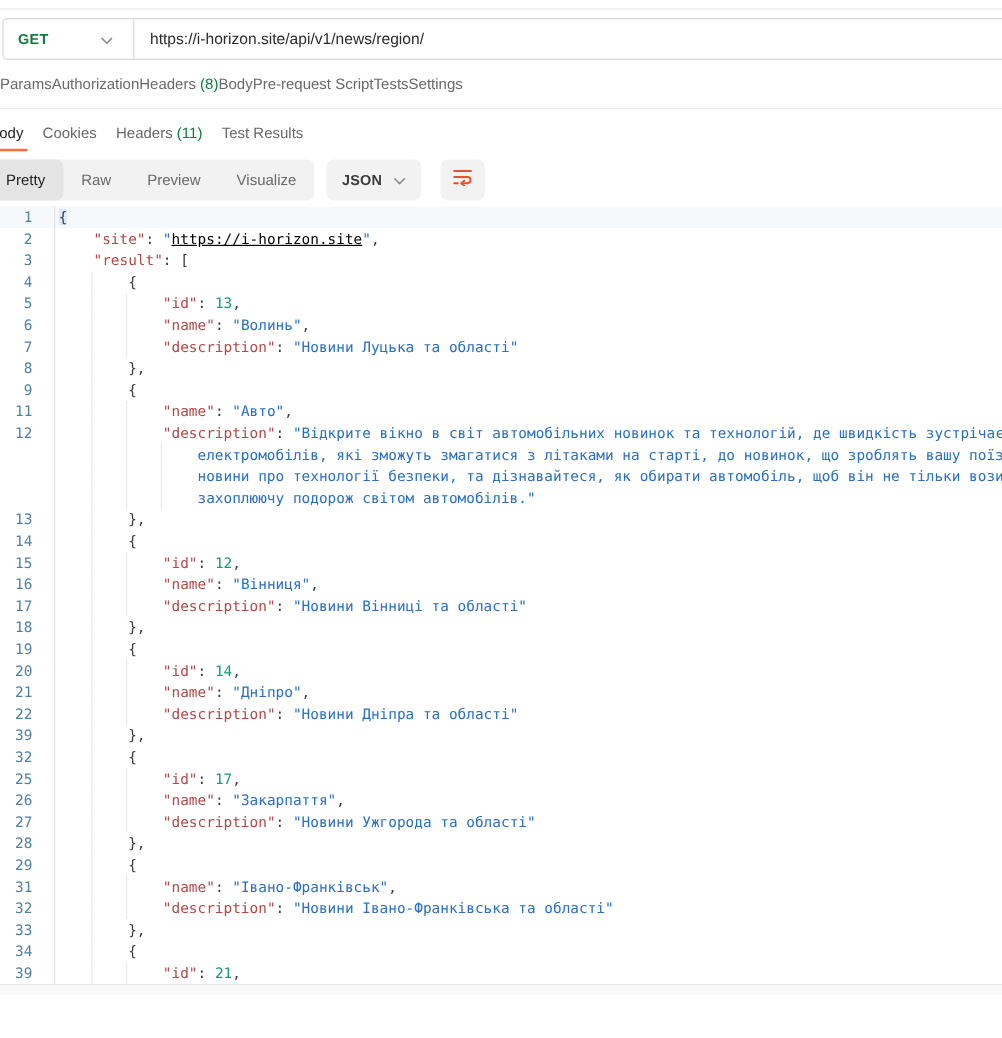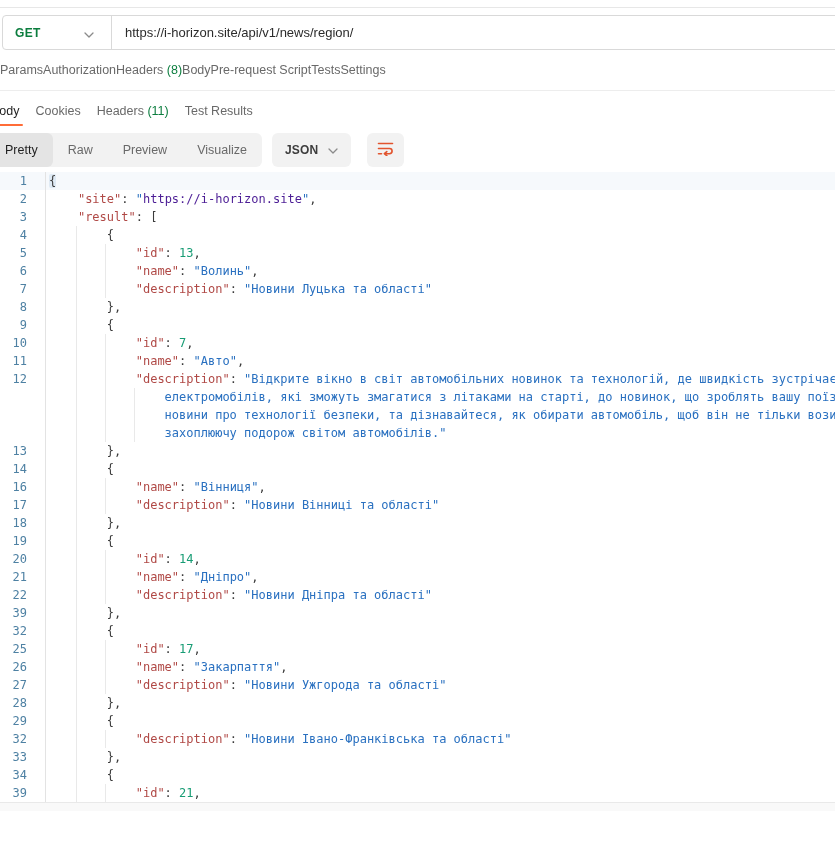--- a/index.html
+++ b/index.html
@@ -84,21 +84,21 @@
     flex:0 0 46px; width:46px; text-align:right; padding-right:18px;
     color:#4e81a3; border-right:1px solid #e3e3e3; user-select:none;
   }
   .ct {
     position:relative; flex:1; overflow:hidden; white-space:pre;
     padding-left:3px; color:#3b3b3b;
   }
   .guide { position:absolute; top:0; bottom:0; width:1px; background:#e9e9e9; }
   .tk-k { color:#b04946; }
   .tk-s { color:#2970c0; }
-  .tk-l { color:#4c1d95; cursor:pointer; }
+  .tk-l { color:#000000; text-decoration:underline; cursor:pointer; }
   .tk-n { color:#179c74; }
   .tk-p { color:#3b3b3b; }
   .tk-sel { background:#dfeaf4; border-radius:2px; }
 
   .hscroll { height:9px; background:#f9f9f9; border-top:1px solid #e9e9e9; }
 </style>
 </head>
 <body>
 
 <div class="top-rule"></div>
@@ -192,24 +192,20 @@
     </div>
     <div class="crow">
       <div class="gut">8</div>
       <div class="ct"><div class="guide" style="left: calc(4ch + 1px);"></div>        <span class="tk-p">},</span></div>
     </div>
     <div class="crow">
       <div class="gut">9</div>
       <div class="ct"><div class="guide" style="left: calc(4ch + 1px);"></div>        <span class="tk-p">{</span></div>
     </div>
     <div class="crow">
-      <div class="gut">10</div>
-      <div class="ct"><div class="guide" style="left: calc(4ch + 1px);"></div><div class="guide" style="left: calc(8ch + 1px);"></div>            <span class="tk-k">"id"</span><span class="tk-p">: </span><span class="tk-n">7</span><span class="tk-p">,</span></div>
-    </div>
-    <div class="crow">
       <div class="gut">11</div>
       <div class="ct"><div class="guide" style="left: calc(4ch + 1px);"></div><div class="guide" style="left: calc(8ch + 1px);"></div>            <span class="tk-k">"name"</span><span class="tk-p">: </span><span class="tk-s">"Авто"</span><span class="tk-p">,</span></div>
     </div>
     <div class="crow">
       <div class="gut">12</div>
       <div class="ct"><div class="guide" style="left: calc(4ch + 1px);"></div><div class="guide" style="left: calc(8ch + 1px);"></div>            <span class="tk-k">"description"</span><span class="tk-p">: </span><span class="tk-s">"Відкрите вікно в світ автомобільних новинок та технологій, де швидкість зустрічається</span></div>
     </div>
     <div class="crow">
       <div class="gut"></div>
       <div class="ct"><div class="guide" style="left: calc(4ch + 1px);"></div><div class="guide" style="left: calc(8ch + 1px);"></div><div class="guide" style="left: calc(12ch + 1px);"></div>                <span class="tk-s">електромобілів, які зможуть змагатися з літаками на старті, до новинок, що зроблять вашу поїздку</span></div>
@@ -224,20 +220,24 @@
     </div>
     <div class="crow">
       <div class="gut">13</div>
       <div class="ct"><div class="guide" style="left: calc(4ch + 1px);"></div>        <span class="tk-p">},</span></div>
     </div>
     <div class="crow">
       <div class="gut">14</div>
       <div class="ct"><div class="guide" style="left: calc(4ch + 1px);"></div>        <span class="tk-p">{</span></div>
     </div>
     <div class="crow">
+      <div class="gut">15</div>
+      <div class="ct"><div class="guide" style="left: calc(4ch + 1px);"></div><div class="guide" style="left: calc(8ch + 1px);"></div>            <span class="tk-k">"id"</span><span class="tk-p">: </span><span class="tk-n">12</span><span class="tk-p">,</span></div>
+    </div>
+    <div class="crow">
       <div class="gut">16</div>
       <div class="ct"><div class="guide" style="left: calc(4ch + 1px);"></div><div class="guide" style="left: calc(8ch + 1px);"></div>            <span class="tk-k">"name"</span><span class="tk-p">: </span><span class="tk-s">"Вінниця"</span><span class="tk-p">,</span></div>
     </div>
     <div class="crow">
       <div class="gut">17</div>
       <div class="ct"><div class="guide" style="left: calc(4ch + 1px);"></div><div class="guide" style="left: calc(8ch + 1px);"></div>            <span class="tk-k">"description"</span><span class="tk-p">: </span><span class="tk-s">"Новини Вінниці та області"</span></div>
     </div>
     <div class="crow">
       <div class="gut">18</div>
       <div class="ct"><div class="guide" style="left: calc(4ch + 1px);"></div>        <span class="tk-p">},</span></div>
@@ -280,20 +280,24 @@
     </div>
     <div class="crow">
       <div class="gut">28</div>
       <div class="ct"><div class="guide" style="left: calc(4ch + 1px);"></div>        <span class="tk-p">},</span></div>
     </div>
     <div class="crow">
       <div class="gut">29</div>
       <div class="ct"><div class="guide" style="left: calc(4ch + 1px);"></div>        <span class="tk-p">{</span></div>
     </div>
     <div class="crow">
+      <div class="gut">31</div>
+      <div class="ct"><div class="guide" style="left: calc(4ch + 1px);"></div><div class="guide" style="left: calc(8ch + 1px);"></div>            <span class="tk-k">"name"</span><span class="tk-p">: </span><span class="tk-s">"Івано-Франківськ"</span><span class="tk-p">,</span></div>
+    </div>
+    <div class="crow">
       <div class="gut">32</div>
       <div class="ct"><div class="guide" style="left: calc(4ch + 1px);"></div><div class="guide" style="left: calc(8ch + 1px);"></div>            <span class="tk-k">"description"</span><span class="tk-p">: </span><span class="tk-s">"Новини Івано-Франківська та області"</span></div>
     </div>
     <div class="crow">
       <div class="gut">33</div>
       <div class="ct"><div class="guide" style="left: calc(4ch + 1px);"></div>        <span class="tk-p">},</span></div>
     </div>
     <div class="crow">
       <div class="gut">34</div>
       <div class="ct"><div class="guide" style="left: calc(4ch + 1px);"></div>        <span class="tk-p">{</span></div>

